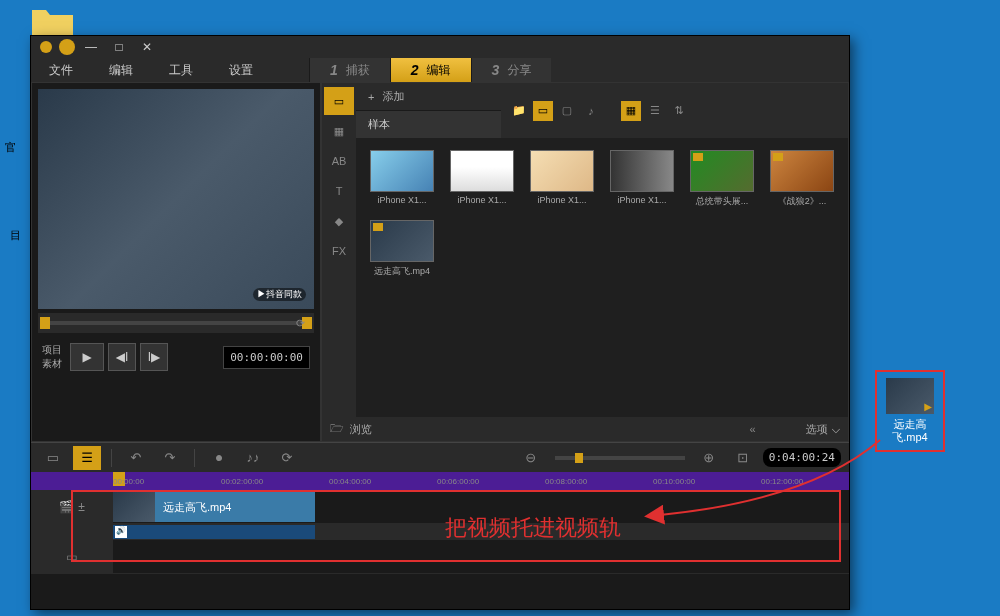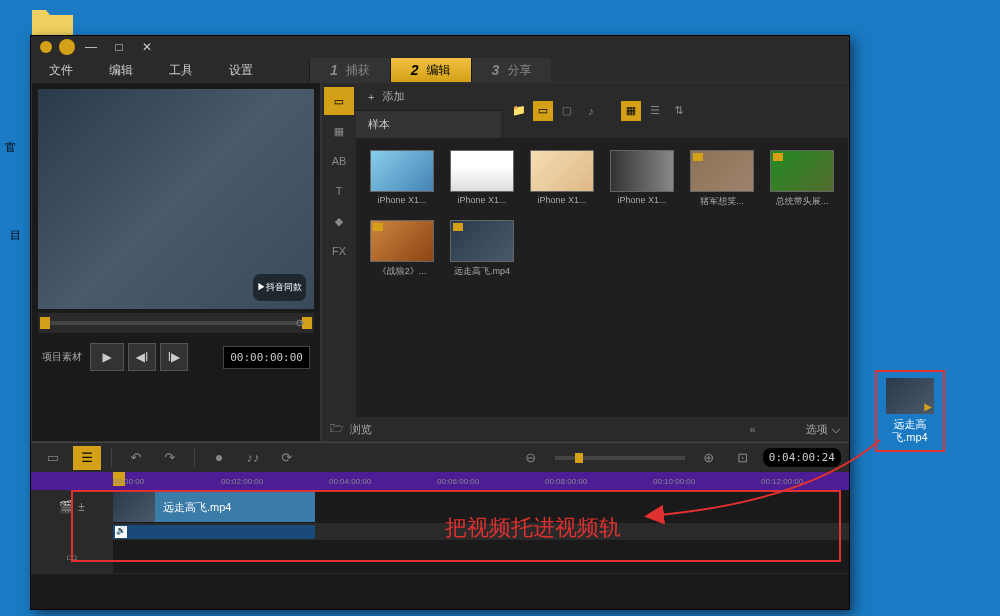--- a/index.html
+++ b/index.html
@@ -26,31 +26,31 @@
     .workflow-tabs { height: 24px; display: flex; margin-left: 30px; }
     .workflow-tab { padding: 0 20px; display: flex; align-items: center; gap: 8px; color: #888; font-size: 12px; cursor: pointer; background: #333; border-left: 1px solid #1a1a1a; }
     .workflow-tab.active { background: linear-gradient(to bottom, #f0c040, #d4a017); color: #000; }
     .workflow-tab .num { font-weight: bold; font-style: italic; font-size: 14px; }
     
     .content-area { display: flex; height: 360px; }
     
     .preview-panel { width: 290px; background: #1a1a1a; padding: 6px; border: 1px solid #333; }
     .preview-video { width: 100%; height: 220px; background: #000; position: relative; margin-bottom: 4px; }
     .preview-image { width: 100%; height: 100%; background: linear-gradient(135deg, #2a3a4a 0%, #4a5a6a 50%, #3a4a5a 100%); position: relative; }
-    .preview-overlay { position: absolute; right: 8px; bottom: 8px; color: #fff; font-size: 9px; background: rgba(0,0,0,0.5); padding: 7px 4px; border-radius: 7px; }
+    .preview-overlay { position: absolute; right: 8px; bottom: 8px; color: #fff; font-size: 9px; background: rgba(0,0,0,0.5); padding: 0 4px; border-radius: 7px; }
     
     .scrubber { height: 20px; background: #2a2a2a; position: relative; margin-bottom: 6px; }
     .scrubber-track { position: absolute; top: 8px; left: 4px; right: 4px; height: 4px; background: #444; }
     .scrubber-marker { position: absolute; top: 4px; width: 10px; height: 12px; background: #d4a017; }
     .scrubber-marker.start { left: 2px; }
     .scrubber-marker.end { right: 2px; }
     .scrubber-icon { position: absolute; right: 4px; bottom: 2px; width: 14px; height: 14px; color: #888; font-size: 11px; }
     
     .playback-controls { display: flex; align-items: center; gap: 4px; padding: 4px; }
-    .proj-labels { display: flex; flex-direction: row; font-size: 10px; color: #aaa; margin-right: 4px; }
+    .proj-labels { display: flex; flex-direction: column; font-size: 10px; color: #aaa; margin-right: 4px; }
     .play-btn { width: 28px; height: 28px; background: #333; border: 1px solid #555; color: #ccc; display: flex; align-items: center; justify-content: center; cursor: pointer; font-size: 12px; }
     .play-btn.main { width: 34px; }
     .timecode { margin-left: auto; background: #000; color: #ccc; font-family: monospace; font-size: 11px; padding: 4px 6px; border: 1px solid #444; }
     
     .library-panel { flex: 1; background: #1f1f1f; display: flex; flex-direction: column; border: 1px solid #333; }
     .library-top { display: flex; }
     .library-sidebar { width: 34px; background: #2a2a2a; display: flex; flex-direction: column; gap: 2px; padding: 4px 0; }
     .lib-tab { width: 30px; height: 28px; margin: 0 auto; display: flex; align-items: center; justify-content: center; color: #888; font-size: 11px; cursor: pointer; }
     .lib-tab.active { background: #d4a017; color: #000; }
     
@@ -234,24 +234,20 @@
               </div>
               <div class="lib-item">
                 <div class="lib-thumb t3"></div>
                 <div class="lib-label">iPhone X1...</div>
               </div>
               <div class="lib-item">
                 <div class="lib-thumb t4"></div>
                 <div class="lib-label">iPhone X1...</div>
               </div>
               <div class="lib-item">
-                <div class="lib-thumb t5 video"></div>
-                <div class="lib-label">猪军想笑...</div>
-              </div>
-              <div class="lib-item">
                 <div class="lib-thumb t6 video"></div>
                 <div class="lib-label">总统带头展...</div>
               </div>
               <div class="lib-item">
                 <div class="lib-thumb t7 video"></div>
                 <div class="lib-label">《战狼2》...</div>
               </div>
               <div class="lib-item">
                 <div class="lib-thumb t9 video"></div>
                 <div class="lib-label">远走高飞.mp4</div>

